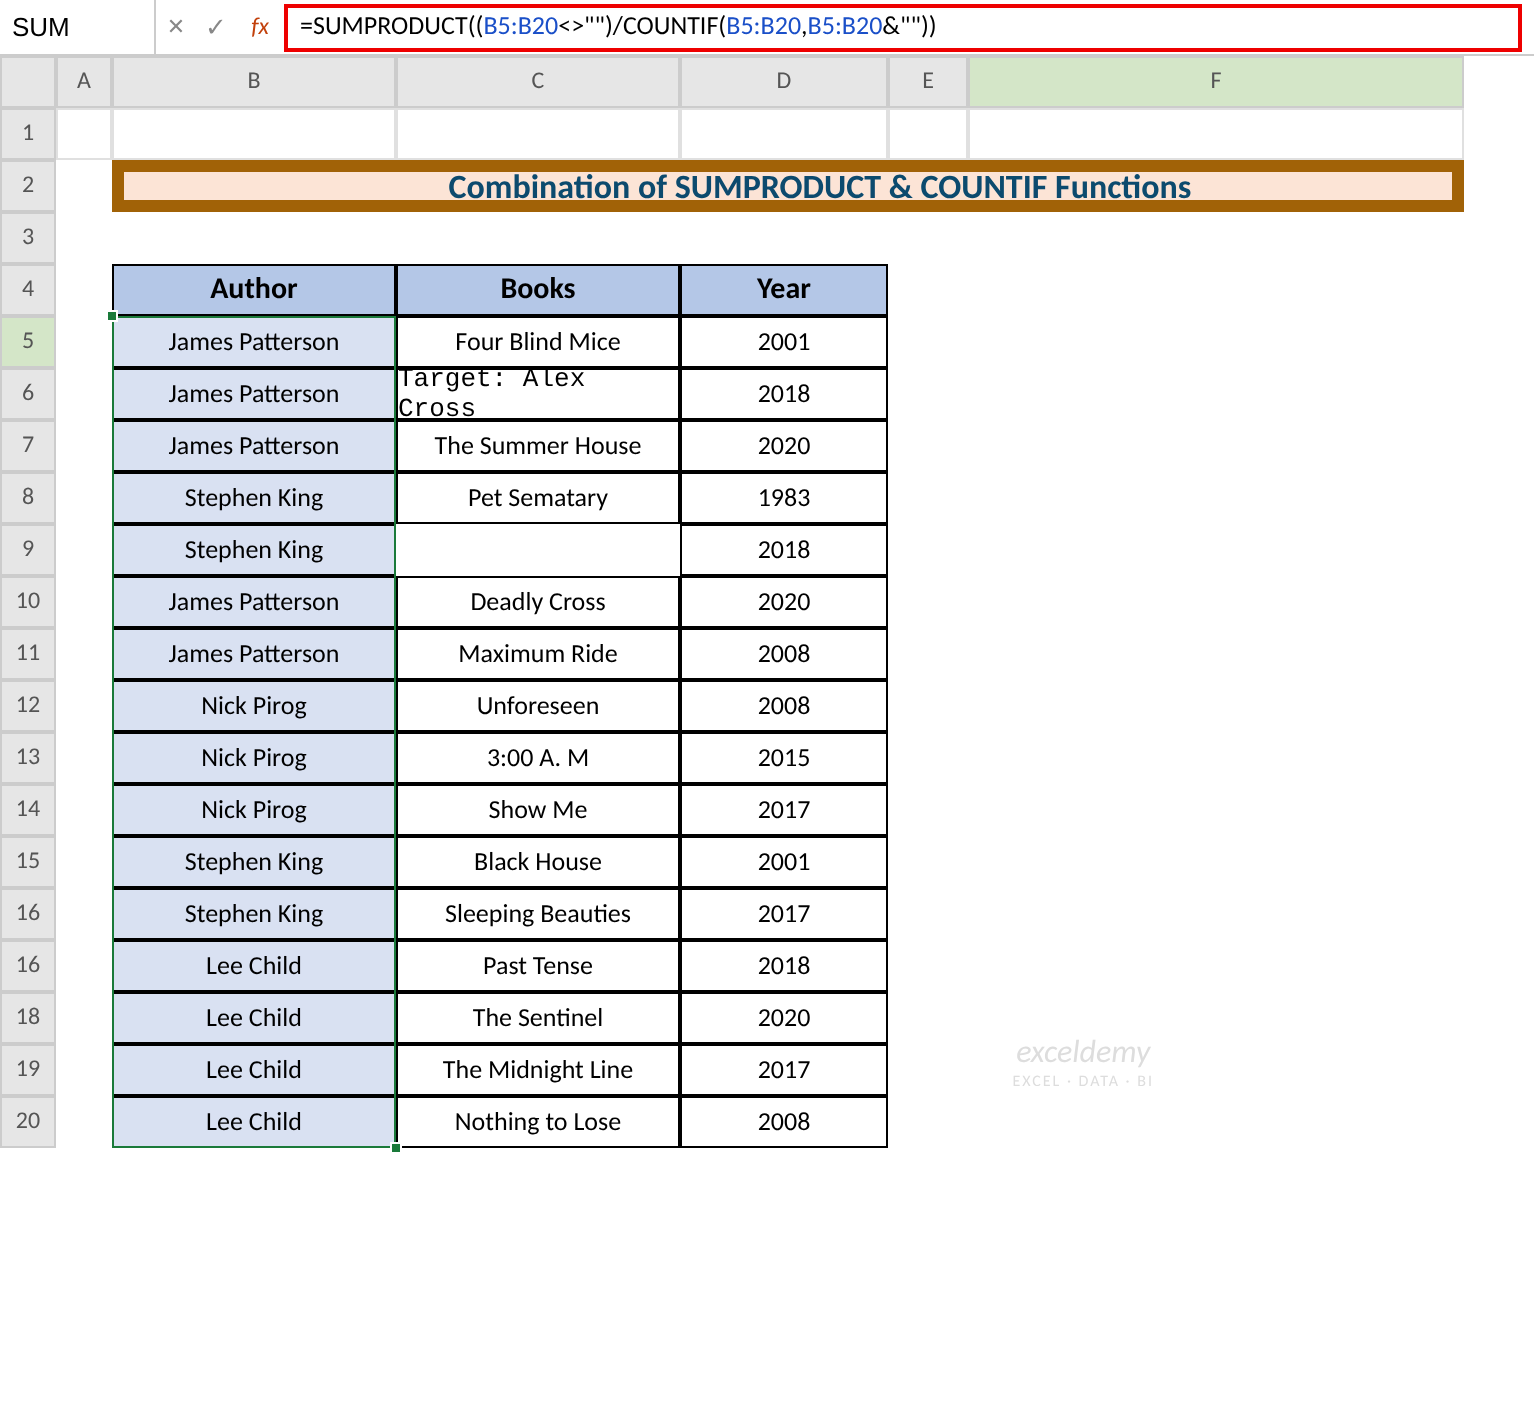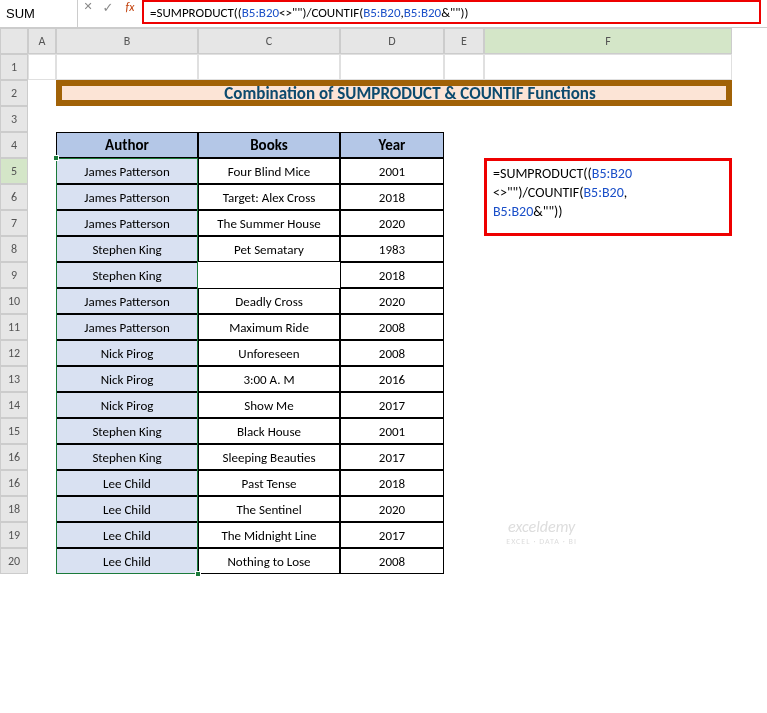--- a/index.html
+++ b/index.html
@@ -1,18 +1,18 @@
 <!DOCTYPE html>
 <html><head>
 <meta charset="utf-8">
 <style>
 * { box-sizing: border-box; margin: 0; padding: 0; }
 body { font-family: Calibri, Arial, sans-serif; background: #fff; width: 767px; height: 713px; overflow: hidden; font-size: 13px; }
 
-.namebox-area { display: flex; align-items: flex-start; height: 28px; border-bottom: 1px solid #ccc; background: #fff; }
+.namebox-area { display: flex; align-items: center; height: 28px; border-bottom: 1px solid #ccc; background: #fff; }
 .namebox { width: 78px; border: none; border-right: 1px solid #ccc; padding: 2px 6px; font-size: 13px; height: 100%; background: #fff; }
 .nb-x { width: 20px; text-align: center; color: #888; font-size: 11px; }
 .nb-check { width: 20px; text-align: center; color: #888; font-size: 13px; }
 .fx { width: 24px; text-align: center; font-style: italic; font-size: 12px; color: #c2410c; }
 .formula-bar { flex: 1; padding: 2px 6px; border: 2px solid #e00; font-size: 13px; font-family: Calibri, Arial, sans-serif; height: 24px; display: flex; align-items: center; margin-right: 6px; }
 .fb-black { color: #000; }
 .fb-ref { color: #1a4fc8; }
 
 .sheet { display: grid; grid-template-columns: 28px 28px 142px 142px 104px 40px 248px; grid-auto-rows: 26px; }
 .colhdr, .rowhdr, .corner { background: #e6e6e6; border: 1px solid #ccc; display: flex; align-items: center; justify-content: center; font-size: 12px; color: #555; }
@@ -86,42 +86,42 @@
       <div class="rowhdr" style="grid-area: 20 / 1;">19</div>
       <div class="rowhdr" style="grid-area: 21 / 1;">20</div>
       <div class="title-band">Combination of SUMPRODUCT &amp; COUNTIF Functions</div>
       <div class="tbl-hdr" style="grid-area: 5 / 3;">Author</div>
       <div class="tbl-hdr" style="grid-area: 5 / 5;">Year</div>
       <div class="tbl-hdr" style="grid-area: 5 / 4;">Books</div>
       <div class="tbl-cell author" style="grid-area: 6 / 3;">James Patterson</div>
       <div class="tbl-cell" style="grid-area: 6 / 4;">Four Blind Mice</div>
       <div class="tbl-cell" style="grid-area: 6 / 5;">2001</div>
       <div class="tbl-cell author" style="grid-area: 7 / 3;">James Patterson</div>
-      <div class="tbl-cell" style="grid-area: 7 / 4;">Target: Alex Cross</div>
+      <div class="tbl-cell" style="grid-area: 7 / 4; font-family: Liberation Mono, monospace;">Target: Alex Cross</div>
       <div class="tbl-cell" style="grid-area: 7 / 5;">2018</div>
       <div class="tbl-cell author" style="grid-area: 8 / 3;">James Patterson</div>
       <div class="tbl-cell" style="grid-area: 8 / 4;">The Summer House</div>
       <div class="tbl-cell" style="grid-area: 8 / 5;">2020</div>
       <div class="tbl-cell author" style="grid-area: 9 / 3;">Stephen King</div>
       <div class="tbl-cell" style="grid-area: 9 / 4;">Pet Sematary</div>
       <div class="tbl-cell" style="grid-area: 9 / 5;">1983</div>
       <div class="tbl-cell author" style="grid-area: 10 / 3;">Stephen King</div>
       <div class="tbl-cell" style="grid-area: 10 / 5;">2018</div>
       <div class="tbl-cell author" style="grid-area: 11 / 3;">James Patterson</div>
       <div class="tbl-cell" style="grid-area: 11 / 4;">Deadly Cross</div>
       <div class="tbl-cell" style="grid-area: 11 / 5;">2020</div>
       <div class="tbl-cell author" style="grid-area: 12 / 3;">James Patterson</div>
       <div class="tbl-cell" style="grid-area: 12 / 4;">Maximum Ride</div>
       <div class="tbl-cell" style="grid-area: 12 / 5;">2008</div>
       <div class="tbl-cell author" style="grid-area: 13 / 3;">Nick Pirog</div>
       <div class="tbl-cell" style="grid-area: 13 / 4;">Unforeseen</div>
       <div class="tbl-cell" style="grid-area: 13 / 5;">2008</div>
       <div class="tbl-cell author" style="grid-area: 14 / 3;">Nick Pirog</div>
       <div class="tbl-cell" style="grid-area: 14 / 4;">3:00 A. M</div>
-      <div class="tbl-cell" style="grid-area: 14 / 5;">2016</div>
+      <div class="tbl-cell" style="grid-area: 14 / 5;">2015</div>
       <div class="tbl-cell author" style="grid-area: 15 / 3;">Nick Pirog</div>
       <div class="tbl-cell" style="grid-area: 15 / 4;">Show Me</div>
       <div class="tbl-cell" style="grid-area: 15 / 5;">2017</div>
       <div class="tbl-cell author" style="grid-area: 16 / 3;">Stephen King</div>
       <div class="tbl-cell" style="grid-area: 16 / 4;">Black House</div>
       <div class="tbl-cell" style="grid-area: 16 / 5;">2001</div>
       <div class="tbl-cell author" style="grid-area: 17 / 3;">Stephen King</div>
       <div class="tbl-cell" style="grid-area: 17 / 4;">Sleeping Beauties</div>
       <div class="tbl-cell" style="grid-area: 17 / 5;">2017</div>
       <div class="tbl-cell author" style="grid-area: 18 / 3;">Lee Child</div>
@@ -129,21 +129,20 @@
       <div class="tbl-cell" style="grid-area: 18 / 5;">2018</div>
       <div class="tbl-cell author" style="grid-area: 19 / 3;">Lee Child</div>
       <div class="tbl-cell" style="grid-area: 19 / 4;">The Sentinel</div>
       <div class="tbl-cell" style="grid-area: 19 / 5;">2020</div>
       <div class="tbl-cell author" style="grid-area: 20 / 3;">Lee Child</div>
       <div class="tbl-cell" style="grid-area: 20 / 4;">The Midnight Line</div>
       <div class="tbl-cell" style="grid-area: 20 / 5;">2017</div>
       <div class="tbl-cell author" style="grid-area: 21 / 3;">Lee Child</div>
       <div class="tbl-cell" style="grid-area: 21 / 4;">Nothing to Lose</div>
       <div class="tbl-cell" style="grid-area: 21 / 5;">2008</div>
-      <div class="formula-cell"><span class="fc-black">=SUMPRODUCT((</span><span class="fc-ref">B5:</span><span class="fc-ref">B20</span><br><span class="fc-black">&lt;&gt;"")/COUNTIF(</span><span class="fc-ref">B5:B20</span><span class="fc-black">,</span><br><span class="fc-ref">B5:B20</span><span class="fc-black">&amp;""))</span></div>
       <div class="cell" style="grid-area: 2 / 2;"></div>
       <div class="cell" style="grid-area: 2 / 3;"></div>
       <div class="cell" style="grid-area: 2 / 4;"></div>
       <div class="cell" style="grid-area: 2 / 5;"></div>
       <div class="cell" style="grid-area: 2 / 6;"></div>
       <div class="cell" style="grid-area: 2 / 7;"></div>
     </div>
 <div class="sel-frame" id="selB" style="left: 56px; top: 130px; width: 142px; height: 416px;"></div>
 <div class="sel-handle" id="selBh1" style="left: 53px; top: 127px;"></div>
 <div class="sel-handle" id="selBh2" style="left: 195px; top: 543px;"></div>

